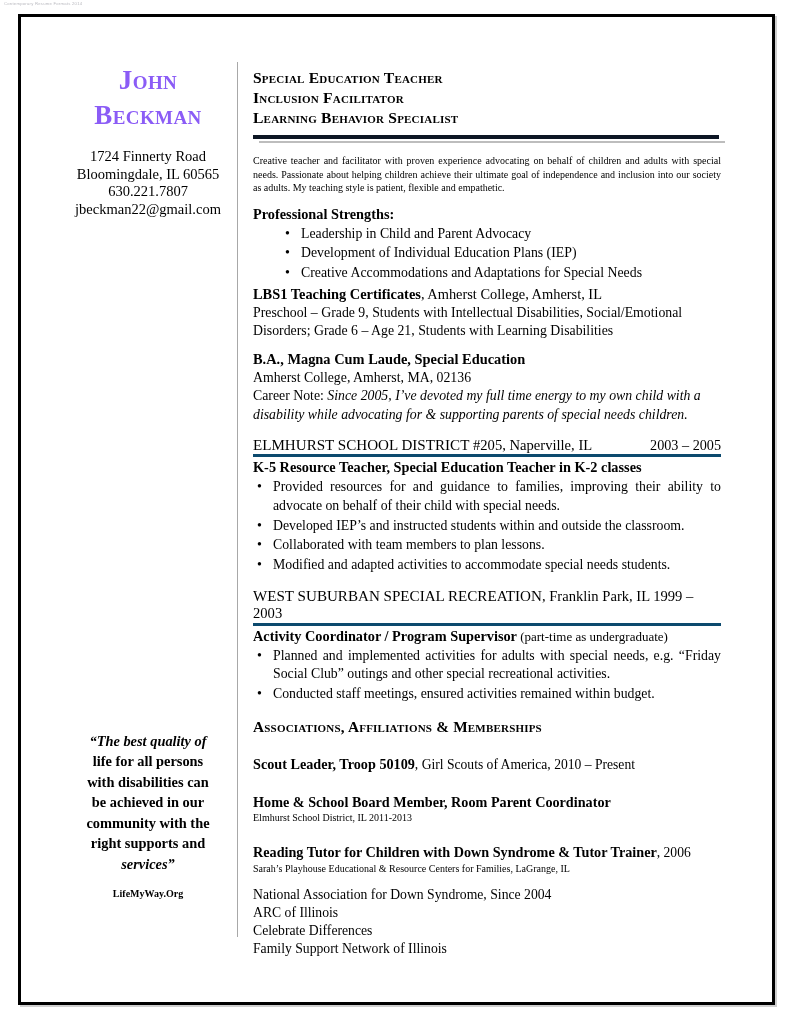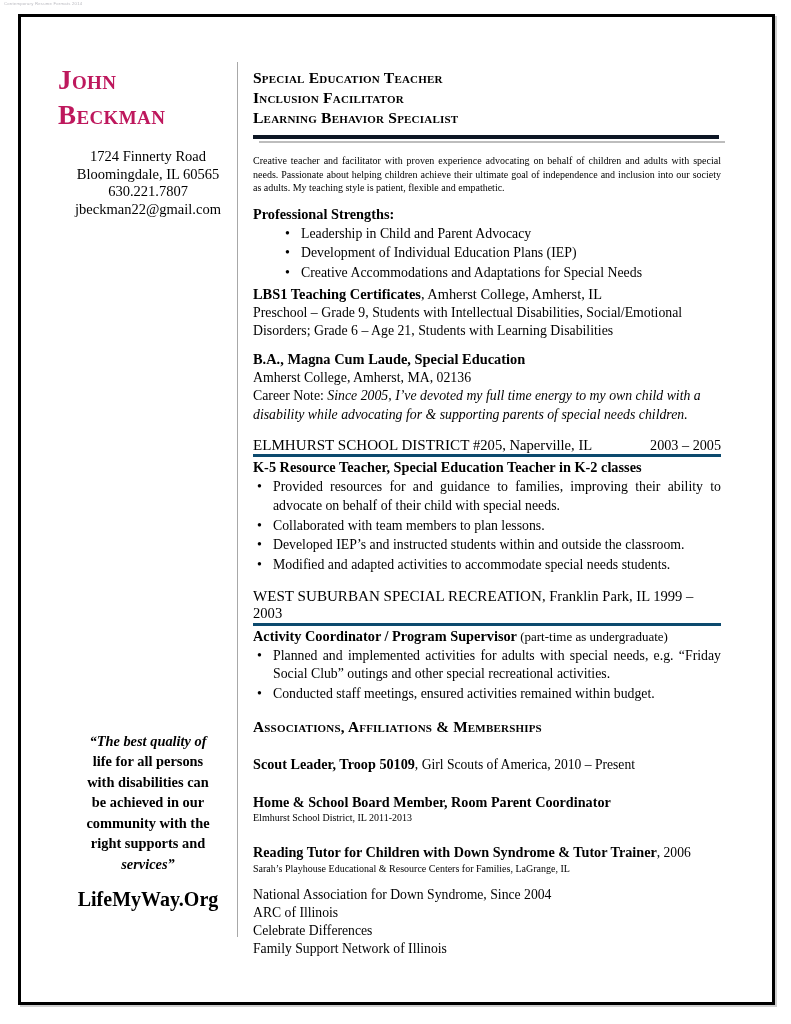--- a/index.html
+++ b/index.html
@@ -21,35 +21,35 @@
 
   .sheet{position:absolute;left:22px;top:18px;width:749px;height:983px;}
 
   
   .col-left{position:absolute;left:36px;top:45px;width:180px;}
   .divider{position:absolute;left:215px;top:44px;width:1px;height:875px;background:#a8a8a8;}
   .col-right{position:absolute;left:231px;top:50px;width:468px;}
 
   
   .name{
-    text-align:left;color:#be185d;font-weight:bold;
+    text-align:center;color:#8b5cf6;font-weight:bold;
     font-variant:small-caps;font-size:27px;line-height:1.28;
     letter-spacing:.4px;
   }
   .contact{
     text-align:center;font-size:14.5px;line-height:1.22;margin-top:16px;
   }
   .contact div{white-space:nowrap;}
 
   .quote-block{position:absolute;left:36px;top:713px;width:180px;text-align:center;}
   .quote{
     font-weight:bold;font-size:14.4px;line-height:1.42;
   }
   .quote .it{font-style:italic;}
-  .quote-src{font-weight:bold;font-size:20px;margin-top:14px;}
+  .quote-src{font-weight:bold;font-size:10px;margin-top:14px;}
 
   
   .titles{font-variant:small-caps;font-weight:bold;font-size:15.6px;line-height:1.29;letter-spacing:.2px;}
 
   .rule-wrap{position:relative;height:13px;margin-top:7px;margin-bottom:6px;}
   .rule-main{position:absolute;left:0;top:0;width:466px;height:4px;background:#0d1624;}
   .rule-shadow{position:absolute;left:6px;top:6px;width:466px;height:2px;background:#bdbdbd;}
 
   .summary{
     font-size:10px;line-height:1.345;text-align:justify;
@@ -180,22 +180,22 @@
 
       <div class="line"><span>Career Note: </span><span class="i">Since 2005, I’ve devoted my full time energy to my own child with a disability while advocating for &amp; supporting parents of special needs children.</span></div>
 
       <div class="org-row">
         <div class="org"><span class="caps">ELMHURST SCHOOL DISTRICT</span><span> #205, Naperville, IL</span></div>
         <div class="dates">2003 – 2005</div>
       </div>
       <div class="role"><span>K-5 Resource Teacher, Special Education Teacher in K-2 classes</span></div>
       <ul class="bul">
         <li>Provided resources for and guidance to families, improving their ability to advocate on behalf of their child with special needs.</li>
+        <li>Developed IEP’s and instructed students within and outside the classroom.</li>
         <li>Collaborated with team members to plan lessons.</li>
-        <li>Developed IEP’s and instructed students within and outside the classroom.</li>
         <li>Modified and adapted activities to accommodate special needs students.</li>
       </ul>
 
       <div class="org-row inline">
         <div class="org"><span class="caps">WEST SUBURBAN SPECIAL RECREATION</span><span>, Franklin Park, IL 1999 – 2003</span></div>
       </div>
       <div class="role"><span>Activity Coordinator / Program Supervisor</span><span class="reg"> (part-time as undergraduate)</span></div>
       <ul class="bul">
         <li>Planned and implemented activities for adults with special needs, e.g. “Friday Social Club” outings and other special recreational activities.</li>
         <li>Conducted staff meetings, ensured activities remained within budget.</li>

